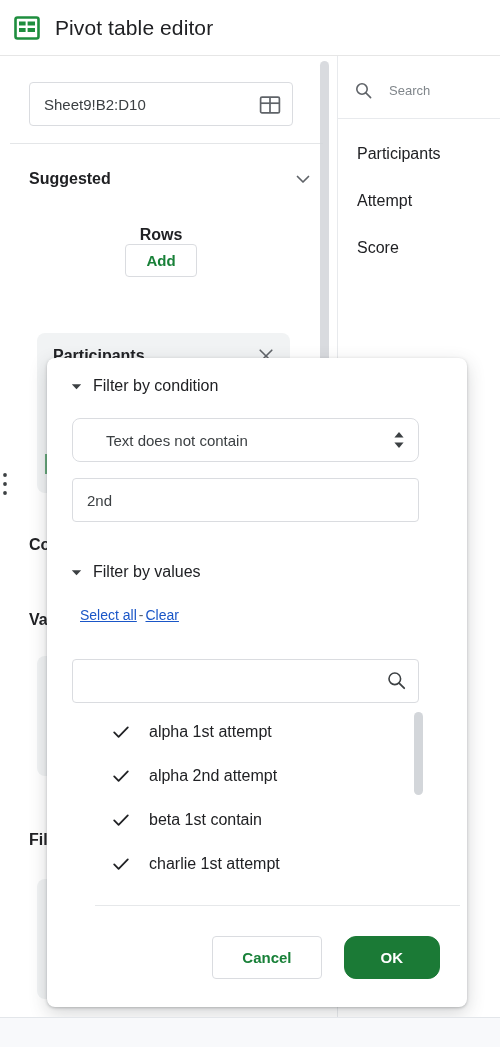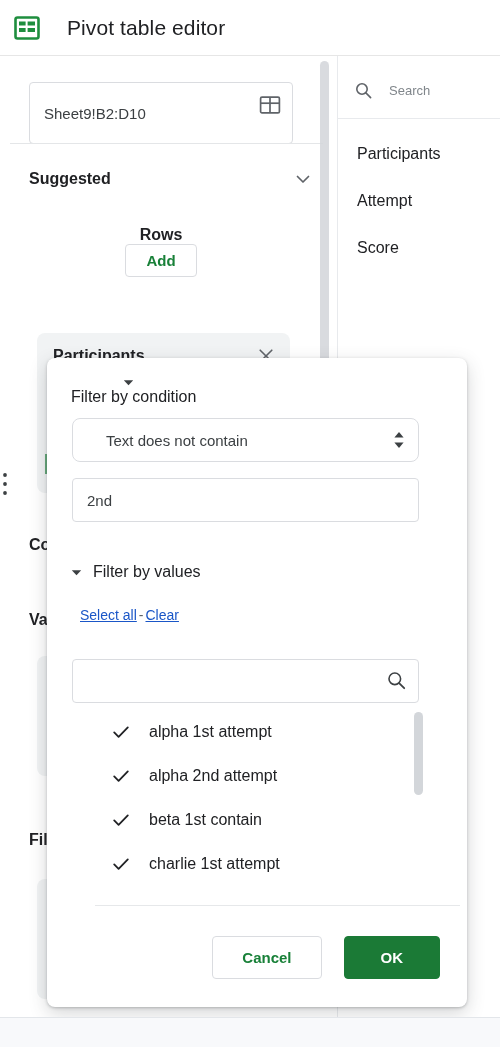--- a/index.html
+++ b/index.html
@@ -26,21 +26,21 @@
     align-items: center;
     box-sizing: border-box;
     padding-left: 14px;
   }
   .header-icon {
     width: 26px; height: 26px;
     flex: 0 0 26px;
     display: block;
   }
   .header-title {
-    margin-left: 27px;
+    margin-left: 15px;
     font-size: 21px;
     color: #202124;
     letter-spacing: 0.1px;
   }
 
   
   .editor-body {
     position: absolute;
     left: 0; top: 55px;
     width: 500px; height: 962px;
@@ -62,21 +62,21 @@
     width: 163px; height: 100%;
     background: #ffffff;
     border-left: 1px solid #e8eaed;
     box-sizing: border-box;
   }
 
   
   .range-row {
     position: absolute;
     left: 29px; top: 26px;
-    width: 264px; height: 62px;
+    width: 264px; height: 44px;
   }
   .range-input {
     width: 100%; height: 100%;
     box-sizing: border-box;
     border: 1px solid #dadce0;
     border-radius: 4px;
     background: #fff;
     font-family: "Liberation Sans", sans-serif;
     font-size: 15px;
     color: #3c4043;
@@ -298,21 +298,21 @@
   }
   .caret {
     width: 11px; height: 11px;
     margin-right: 11px;
   }
   .section-head-label {
     font-size: 16px;
     color: #202124;
   }
 
-  .cond-head { position: absolute; left: 24px; top: 19px; flex-direction: column; }
+  .cond-head { position: absolute; left: 24px; top: 19px; }
 
   .cond-select-wrap {
     position: absolute;
     left: 25px; top: 60px;
     width: 347px; height: 44px;
   }
   .cond-select {
     width: 100%; height: 100%;
     box-sizing: border-box;
     border: 1px solid #dadce0;
@@ -444,21 +444,21 @@
     cursor: pointer;
     line-height: 1;
   }
   .btn-ok {
     font-family: "Liberation Sans", sans-serif;
     font-size: 15px;
     font-weight: bold;
     color: #ffffff;
     background: #1b7a36;
     border: 1px solid #1b7a36;
-    border-radius: 4px;
+    border-radius: 12px;
     padding: 13px 36px;
     margin-left: 22px;
     cursor: pointer;
     line-height: 1;
   }
 </style>
 </head>
 <body>
 
 <div class="header">

